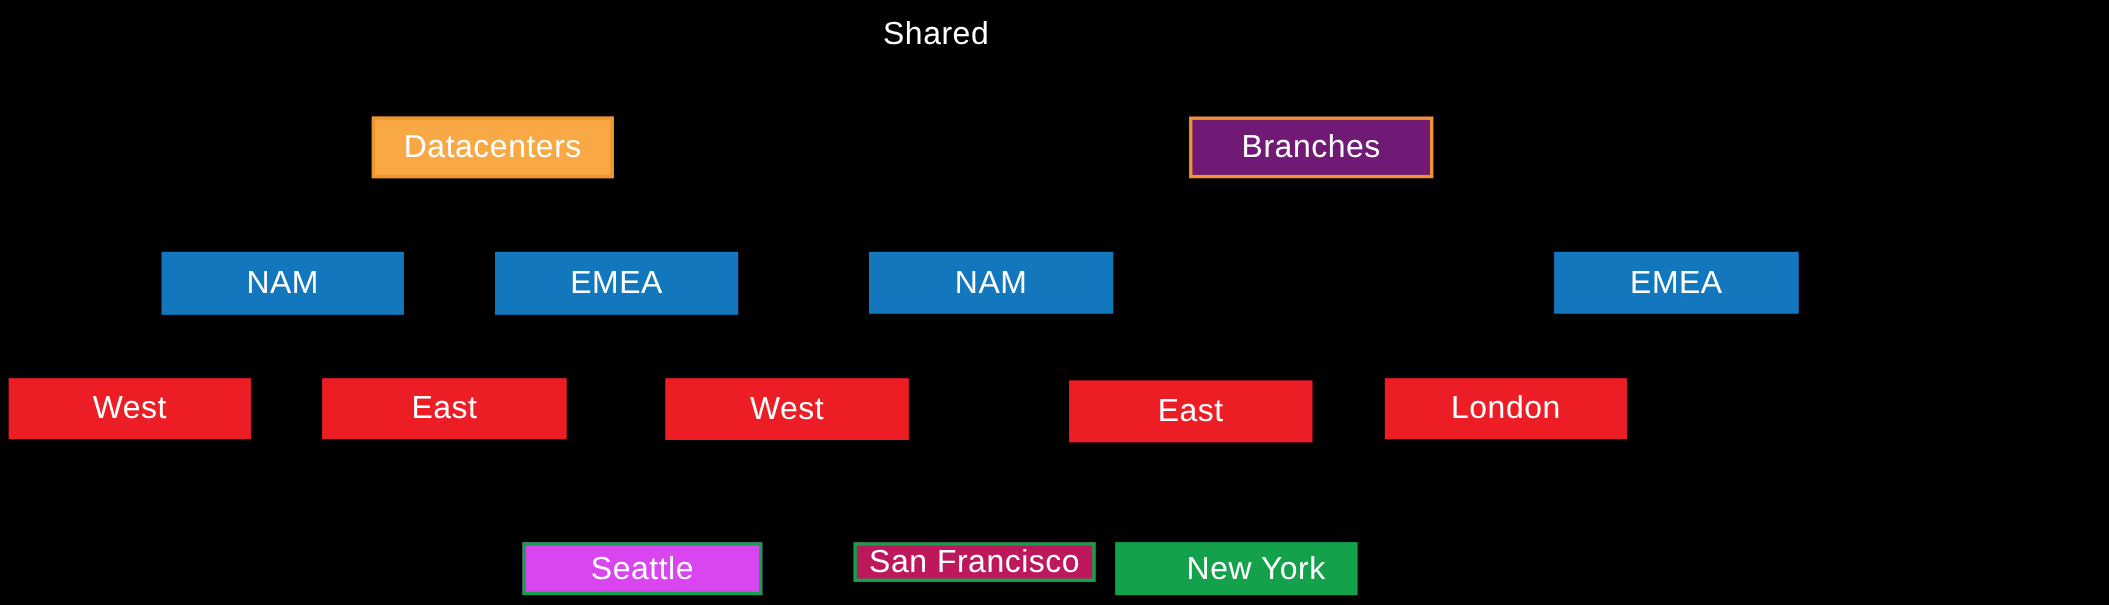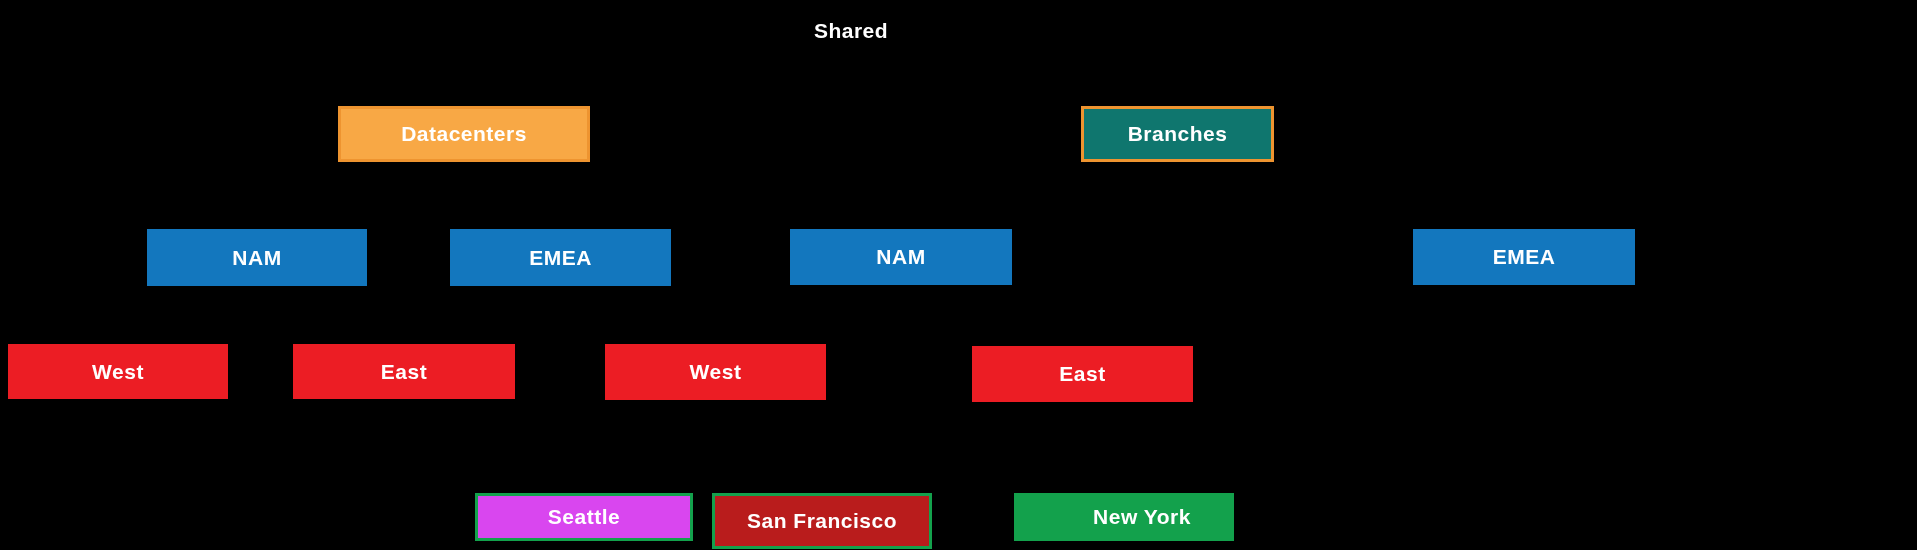--- a/index.html
+++ b/index.html
@@ -14,42 +14,43 @@
     background: #000000;
     overflow: hidden;
     font-family: "Liberation Sans", sans-serif;
   }
   .node {
     position: absolute;
     display: flex;
     align-items: center;
     justify-content: center;
     box-sizing: border-box;
-    font-weight: bold;
-    font-size: 21px;
+    font-weight: normal;
+    font-size: 29px;
     color: #ffffff;
     white-space: nowrap;
     letter-spacing: 0.5px;
   }
   .node.root {
     background: transparent;
     border: none;
   }
 </style>
 </head>
 <body>
 
 <div id="stage" style="background: rgb(0, 0, 0);">
     <div class="node root" style="left: 751px; top: 8px; width: 200px; height: 46px; color: rgb(255, 255, 255);">Shared</div>
-    <div class="node" style="left: 338px; top: 106px; width: 252px; height: 56px; background: rgb(248, 168, 69); border: 3px solid rgb(238, 148, 48); color: rgb(255, 255, 255);">Datacenters</div>
-    <div class="node" style="left: 1081px; top: 106px; width: 193px; height: 56px; background: #0f766e; border: 3px solid rgb(238, 148, 48); color: rgb(255, 255, 255);">Branches</div>
+    <div class="node" style="left: 338px; top: 106px; width: 220px; height: 56px; background: rgb(248, 168, 69); border: 3px solid rgb(238, 148, 48); color: rgb(255, 255, 255);">Datacenters</div>
+    <div class="node" style="left: 1081px; top: 106px; width: 222px; height: 56px; background: #701a75; border: 3px solid rgb(238, 148, 48); color: rgb(255, 255, 255);">Branches</div>
     <div class="node" style="left: 147px; top: 229px; width: 220px; height: 57px; background: rgb(19, 119, 190); border: 3px solid rgb(19, 119, 190); color: rgb(255, 255, 255);">NAM</div>
     <div class="node" style="left: 450px; top: 229px; width: 221px; height: 57px; background: rgb(19, 119, 190); border: 3px solid rgb(19, 119, 190); color: rgb(255, 255, 255);">EMEA</div>
     <div class="node" style="left: 790px; top: 229px; width: 222px; height: 56px; background: rgb(19, 119, 190); border: 3px solid rgb(19, 119, 190); color: rgb(255, 255, 255);">NAM</div>
     <div class="node" style="left: 1413px; top: 229px; width: 222px; height: 56px; background: rgb(19, 119, 190); border: 3px solid rgb(19, 119, 190); color: rgb(255, 255, 255);">EMEA</div>
     <div class="node" style="left: 8px; top: 344px; width: 220px; height: 55px; background: rgb(236, 29, 36); border: 3px solid rgb(236, 29, 36); color: rgb(255, 255, 255);">West</div>
     <div class="node" style="left: 293px; top: 344px; width: 222px; height: 55px; background: rgb(236, 29, 36); border: 3px solid rgb(236, 29, 36); color: rgb(255, 255, 255);">East</div>
     <div class="node" style="left: 605px; top: 344px; width: 221px; height: 56px; background: rgb(236, 29, 36); border: 3px solid rgb(236, 29, 36); color: rgb(255, 255, 255);">West</div>
     <div class="node" style="left: 972px; top: 346px; width: 221px; height: 56px; background: rgb(236, 29, 36); border: 3px solid rgb(236, 29, 36); color: rgb(255, 255, 255);">East</div>
+    <div class="node" style="left: 1259px; top: 344px; width: 220px; height: 55px; background: rgb(236, 29, 36); border: 3px solid rgb(236, 29, 36); color: rgb(255, 255, 255);">London</div>
     <div class="node" style="left: 475px; top: 493px; width: 218px; height: 48px; background: #d946ef; border: 3px solid rgb(19, 161, 76); color: rgb(255, 255, 255);">Seattle</div>
-    <div class="node" style="left: 712px; top: 493px; width: 220px; height: 56px; background: #b91c1c; border: 3px solid rgb(19, 161, 76); color: rgb(255, 255, 255);">San Francisco</div>
+    <div class="node" style="left: 776px; top: 493px; width: 220px; height: 36px; background: #be185d; border: 3px solid rgb(19, 161, 76); color: rgb(255, 255, 255);">San Francisco</div>
     <div class="node" style="left: 1014px; top: 493px; width: 220px; height: 48px; background: rgb(19, 161, 76); border: 3px solid rgb(19, 161, 76); color: rgb(255, 255, 255); padding-left: 36px;">New York</div>
   </div>
 
 </body></html>

